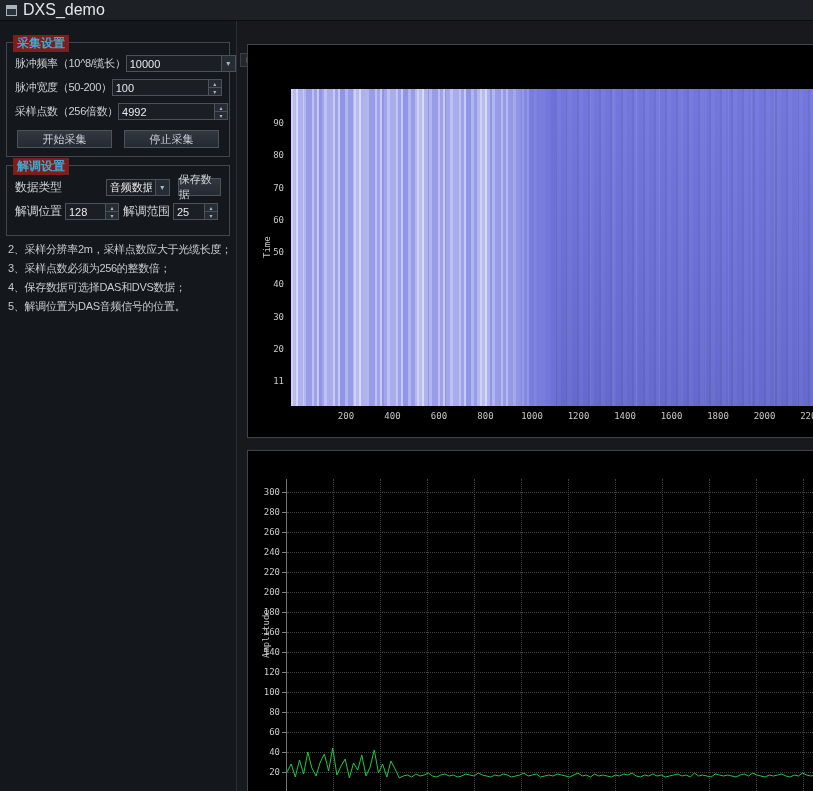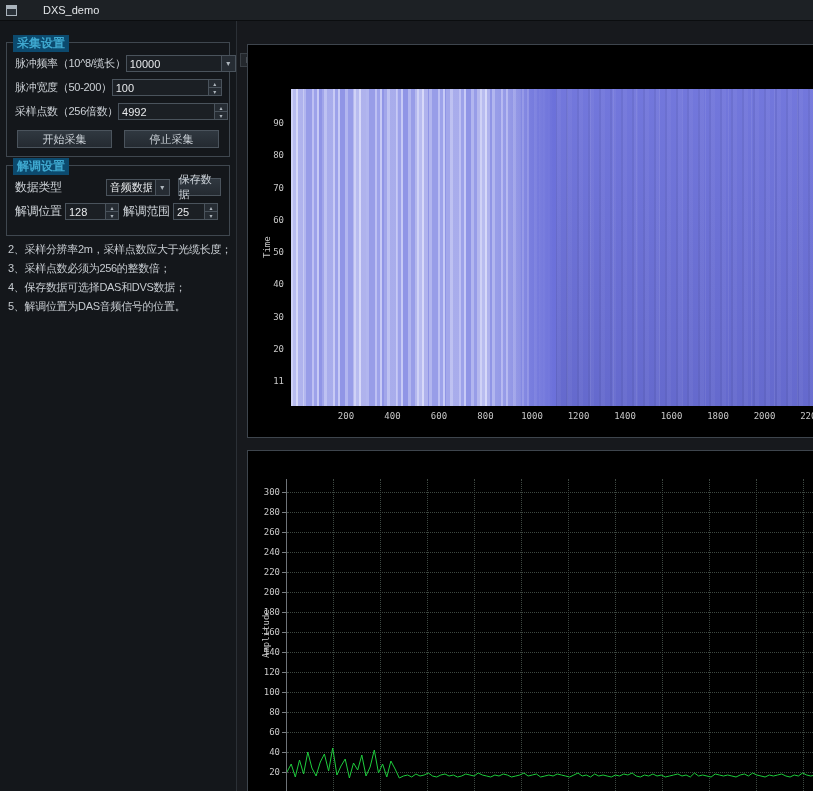--- a/index.html
+++ b/index.html
@@ -6,30 +6,30 @@
   html,body { width:813px; height:791px; overflow:hidden; background:#101316;
               font-family:"Liberation Sans", sans-serif; }
   #app { position:relative; width:813px; height:791px; background:#17191d; overflow:hidden; }
 
   
   #titlebar { position:absolute; left:0; top:0; width:813px; height:21px;
               background:#1d2125; border-bottom:1px solid #0b0d0f;
               display:flex; align-items:center; gap:6px; padding-left:6px; }
   .app-icon { width:11px; height:11px; border:1px solid #a9b3bc; background:#2a3138; position:relative; }
   .app-icon::before { content:""; position:absolute; left:0; top:0; right:0; height:3px; background:#a9b3bc; }
-  .title-text { color:#e4e7ea; font-size:11px;margin-left:20px; }
+  .title-text { color:#e4e7ea; font-size:16px; }
 
   
   #left-panel { position:absolute; left:0; top:21px; width:237px; bottom:0;
                 background:#14171b; border-right:1px solid #2b3036; }
   .groupbox { position:absolute; left:6px; right:6px; border:1px solid #3f474f;
               padding:12px 8px 8px 8px; }
   #acq-group { top:21px; }
   #demod-group { top:144px; }
-  .gb-title { position:absolute; top:-8px; left:6px; background:#0c4a6e; padding:0 4px;
+  .gb-title { position:absolute; top:-8px; left:6px; background:#7f1d1d; padding:0 4px;
               color:#3fa9d0; font-size:12px; font-weight:bold; white-space:nowrap; }
   .row { display:flex; align-items:center; margin-bottom:7px; }
   .flabel { flex:1; font-size:11px; color:#ccd1d6; white-space:nowrap; letter-spacing:-0.3px; }
   .flabel2 { width:50px; font-size:12px; color:#ccd1d6; white-space:nowrap; letter-spacing:-0.3px; }
   .field { position:relative; height:17px; background:#1b1f24; border:1px solid #4a535c;
            display:flex; align-items:stretch; }
   .field.w110 { width:110px; }
   .field.w70  { width:64px;margin-left:44px; }
   .field.w56  { width:54px; margin-right:4px; }
   .field.w48  { width:45px; }

